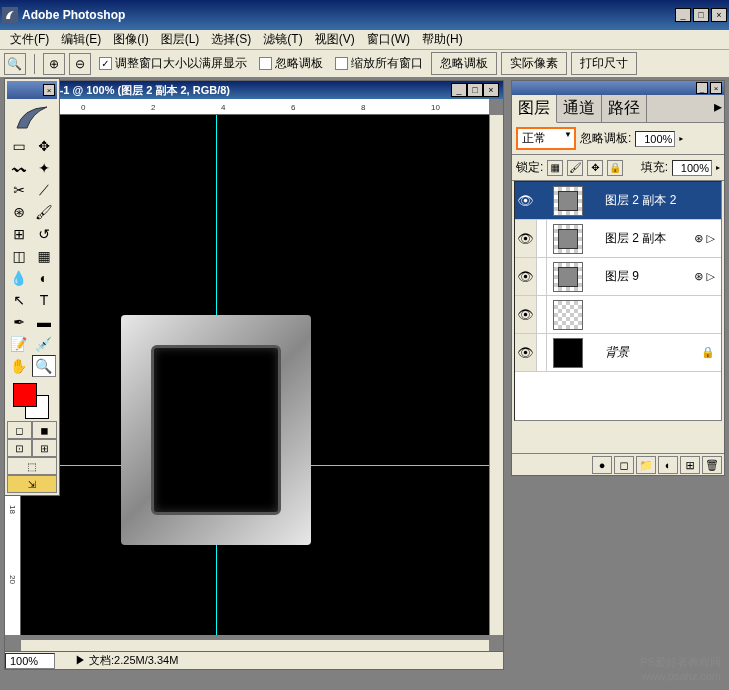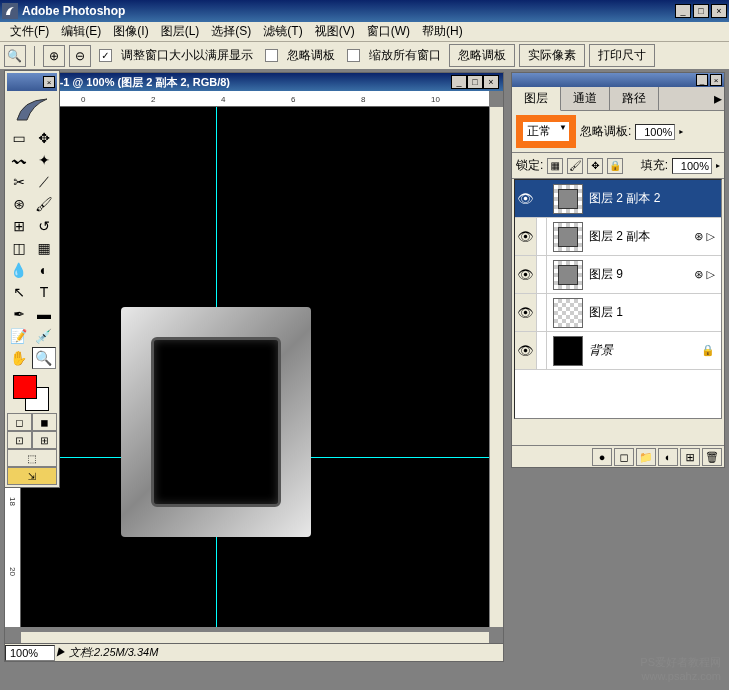--- a/index.html
+++ b/index.html
@@ -1,27 +1,27 @@
 <!DOCTYPE html>
 <html><head>
   <meta charset="utf-8">
   <style>
     * { box-sizing: border-box; margin: 0; padding: 0; font-family: "SimSun", Arial, sans-serif; }
     body { background: #fff; width: 729px; height: 690px; overflow: hidden; position: relative; }
-    .titlebar { background: linear-gradient(#0a246a,#3a6ea5); height: 22px; display: flex; align-items: center; padding: 0 2px; color: #fff; font-size: 12px; }
+    .titlebar { background: linear-gradient(#0a246a,#3a6ea5); height: 30px; display: flex; align-items: center; padding: 0 2px; color: #fff; font-size: 12px; }
     .titlebar-icon { width: 16px; height: 16px; background: #4a5a7a; margin-right: 4px; display: flex; align-items: center; justify-content: center; }
     .titlebar-icon svg { width: 12px; height: 12px; }
     .titlebar-title { flex: 1; font-weight: bold; }
     .window-controls { display: flex; gap: 2px; }
     .win-btn { width: 16px; height: 14px; background: #d4d0c8; border: 1px solid #000; font-size: 9px; display: flex; align-items: center; justify-content: center; cursor: pointer; color: #000; }
     .menubar { background: #ece9d8; height: 20px; display: flex; align-items: center; padding: 0 4px; font-size: 12px; border-bottom: 1px solid #aca899; }
     .menu-item { padding: 2px 6px; cursor: pointer; }
     .options-bar { background: #ece9d8; height: 28px; display: flex; align-items: center; padding: 0 4px; border-bottom: 1px solid #808080; font-size: 12px; gap: 4px; }
     .tool-icon-box { width: 22px; height: 22px; border: 1px solid #808080; background: #ece9d8; display: flex; align-items: center; justify-content: center; }
-    .checkbox-wrap { display: flex; align-items: center; gap: 9px; padding: 0 4px; }
+    .checkbox-wrap { display: flex; align-items: center; gap: 3px; padding: 0 4px; }
     .chk { width: 13px; height: 13px; border: 1px solid #808080; background: #fff; display: flex; align-items: center; justify-content: center; font-size: 10px; }
     .opt-btn { border: 1px solid #808080; background: #ece9d8; padding: 2px 8px; cursor: pointer; font-size: 12px; }
     .divider { width: 1px; height: 20px; background: #808080; margin: 0 4px; }
     .workspace { display: flex; height: 620px; background: #808080; position: relative; }
     .toolbox { width: 56px; background: #ece9d8; border: 1px solid #666; display: flex; flex-direction: column; padding: 2px; position: absolute; left: 4px; top: 0; z-index: 5; }
     .toolbox-header { height: 18px; background: linear-gradient(#6a8cc5,#3a5a95); display: flex; justify-content: flex-end; align-items: center; padding-right: 2px; }
     .toolbox-close { width: 12px; height: 12px; background: #d4d0c8; border: 1px solid #000; font-size: 8px; display: flex; align-items: center; justify-content: center; }
     .feather-logo { height: 36px; display: flex; align-items: center; justify-content: center; background: #ece9d8; }
     .tool-grid { display: grid; grid-template-columns: 1fr 1fr; gap: 0; }
     .tool-btn { width: 24px; height: 22px; border: 1px solid #ece9d8; display: flex; align-items: center; justify-content: center; cursor: pointer; font-size: 14px; background: #ece9d8; }
@@ -41,38 +41,38 @@
     .guide-h { position: absolute; left: 0; right: 0; height: 1px; background: #00ffff; }
     .frame-outer { position: absolute; left: 100px; top: 200px; width: 190px; height: 230px; background: linear-gradient(135deg,#e8e8e8,#888,#e8e8e8); border-radius: 4px; }
     .frame-inner { position: absolute; left: 30px; top: 30px; right: 30px; bottom: 30px; background: #000; border-radius: 6px; border: 3px solid #555; box-shadow: inset 0 0 10px #333; }
     .status-bar { position: absolute; left: 0; right: 0; bottom: 0; height: 18px; background: #ece9d8; border-top: 1px solid #666; display: flex; align-items: center; font-size: 11px; }
     .zoom-box { width: 50px; border: 1px inset #808080; padding: 1px 4px; background: #fff; }
     .scrollbar-v { position: absolute; right: 0; top: 34px; bottom: 34px; width: 14px; background: #ece9d8; border-left: 1px solid #808080; }
     .scrollbar-h { position: absolute; left: 16px; right: 14px; bottom: 16px; height: 14px; background: #ece9d8; border-top: 1px solid #808080; }
     .panels { position: absolute; right: 4px; top: 2px; width: 214px; height: 396px; border: 1px solid #666; background: #ece9d8; }
     .panel-titlebar { height: 14px; background: linear-gradient(#6a8cc5,#3a5a95); display: flex; justify-content: flex-end; align-items: center; padding: 0 2px; gap: 2px; }
     .panel-tabs { display: flex; background: #d4d0c8; border-bottom: 1px solid #808080; }
-    .panel-tab { padding: 3px 12px; font-size: 12px; border-right: 1px solid #808080; cursor: pointer; background: #d4d0c8; }
+    .panel-tab { padding: 3px 6px; font-size: 16px; border-right: 1px solid #808080; cursor: pointer; background: #d4d0c8; }
     .panel-tab.active { background: #ece9d8; border-bottom: 1px solid #ece9d8; margin-bottom: -1px; }
     .panel-options { display: flex; align-items: center; padding: 4px; font-size: 12px; gap: 4px; border-bottom: 1px solid #808080; }
-    .dropdown { border: 7px solid #f97316; background: #fff; padding: 1px 18px 1px 4px; font-size: 12px; position: relative; min-width: 60px; }
+    .dropdown { border: 2px solid #f97316; background: #fff; padding: 1px 18px 1px 4px; font-size: 12px; position: relative; min-width: 60px; }
     .dropdown::after { content: '▼'; position: absolute; right: 2px; font-size: 8px; }
     .pct-input { border: 1px inset #808080; background: #fff; width: 40px; padding: 1px 2px; font-size: 11px; text-align: right; position: relative; }
     .lock-row { display: flex; align-items: center; padding: 4px; font-size: 12px; gap: 4px; border-bottom: 1px solid #808080; }
     .lock-icon { width: 16px; height: 16px; border: 1px solid #808080; display: flex; align-items: center; justify-content: center; font-size: 10px; }
     .layers-list { background: #fff; border: 1px inset #808080; margin: 0 2px; height: 240px; overflow-y: auto; }
     .layer-row { display: flex; align-items: center; height: 38px; border-bottom: 1px solid #ccc; font-size: 12px; cursor: pointer; }
     .layer-row.selected { background: #1f4a8a; color: #fff; }
     .vis-col { width: 22px; display: flex; align-items: center; justify-content: center; border-right: 1px solid #ccc; height: 100%; }
     .link-col { width: 10px; border-right: 1px solid #ccc; height: 100%; }
     .layer-row.selected .link-col, .layer-row.selected .vis-col { border-right-color: #1f4a8a; }
     .thumb { width: 30px; height: 30px; border: 1px solid #666; margin: 0 6px; background: repeating-conic-gradient(#ccc 0 25%, #fff 0 50%) 0 0/8px 8px; position: relative; }
     .thumb.black { background: #000; }
     .thumb-overlay { position: absolute; inset: 4px; background: #888; border: 1px solid #333; }
-    .layer-name { flex: 1; }
+    .layer-name { flex: 1; margin-left: 16px; }
     .layer-extra { margin-right: 6px; font-size: 11px; }
     .panel-footer { position: absolute; bottom: 0; left: 0; right: 0; height: 22px; background: #ece9d8; border-top: 1px solid #808080; display: flex; justify-content: flex-end; gap: 2px; padding: 2px; }
     .footer-btn { width: 20px; height: 18px; border: 1px solid #808080; display: flex; align-items: center; justify-content: center; font-size: 11px; }
     .watermark { position: absolute; right: 8px; bottom: 8px; font-size: 11px; color: #888; text-align: right; }
     .eye-icon { font-size: 13px; }
     .tick::after { content:'✓'; font-size:10px; }
     .ruler-mark { position: absolute; top: 4px; font-size: 8px; color: #333; }
     .ruler-mark-v { position: absolute; left: 3px; font-size: 8px; color: #333; writing-mode: vertical-rl; }
     .layer-row:not(.selected) { background:#fff; color:#000; }
     .layer-row:not(.selected) .vis-col { background:#ece9d8; }
@@ -159,21 +159,21 @@
       <div class="guide-v" style="left:195px;"></div>
       <div class="guide-h" style="top:350px;"></div>
       <div class="frame-outer">
         <div class="frame-inner"></div>
       </div>
     </div>
     <div class="scrollbar-v"></div>
     <div class="scrollbar-h"></div>
     <div class="status-bar">
       <span class="zoom-box">100%</span>
-      <span style="margin-left:0;font-style:italic;">▶ <span>文档:2.25M/3.34M</span></span>
+      <span style="margin-left:20px;">▶ <span>文档:2.25M/3.34M</span></span>
     </div>
   </div>
 
   <div class="toolbox">
     <div class="toolbox-header">
       <div class="toolbox-close">×</div>
     </div>
     <div class="feather-logo">
       <svg width="40" height="28" viewBox="0 0 40 28">
           <path d="M5 25 Q10 5 35 4 Q20 10 15 25 Z" fill="#5a6a8a" stroke="#333"></path>
@@ -278,21 +278,20 @@
           </div>
           <div class="layer-name">图层 9</div>
           <div class="layer-extra">⊛ ▷</div>
         </div>
         <div class="layer-row">
           <div class="vis-col">
             <span class="eye-icon">👁</span>
           </div>
           <div class="link-col"></div>
           <div class="thumb"></div>
-          <div class="layer-name">图层 1</div>
         </div>
         <div class="layer-row">
           <div class="vis-col">
             <span class="eye-icon">👁</span>
           </div>
           <div class="link-col"></div>
           <div class="thumb black"></div>
           <div class="layer-name" style="font-style: italic;">背景</div>
           <div class="layer-extra">🔒</div>
         </div>

